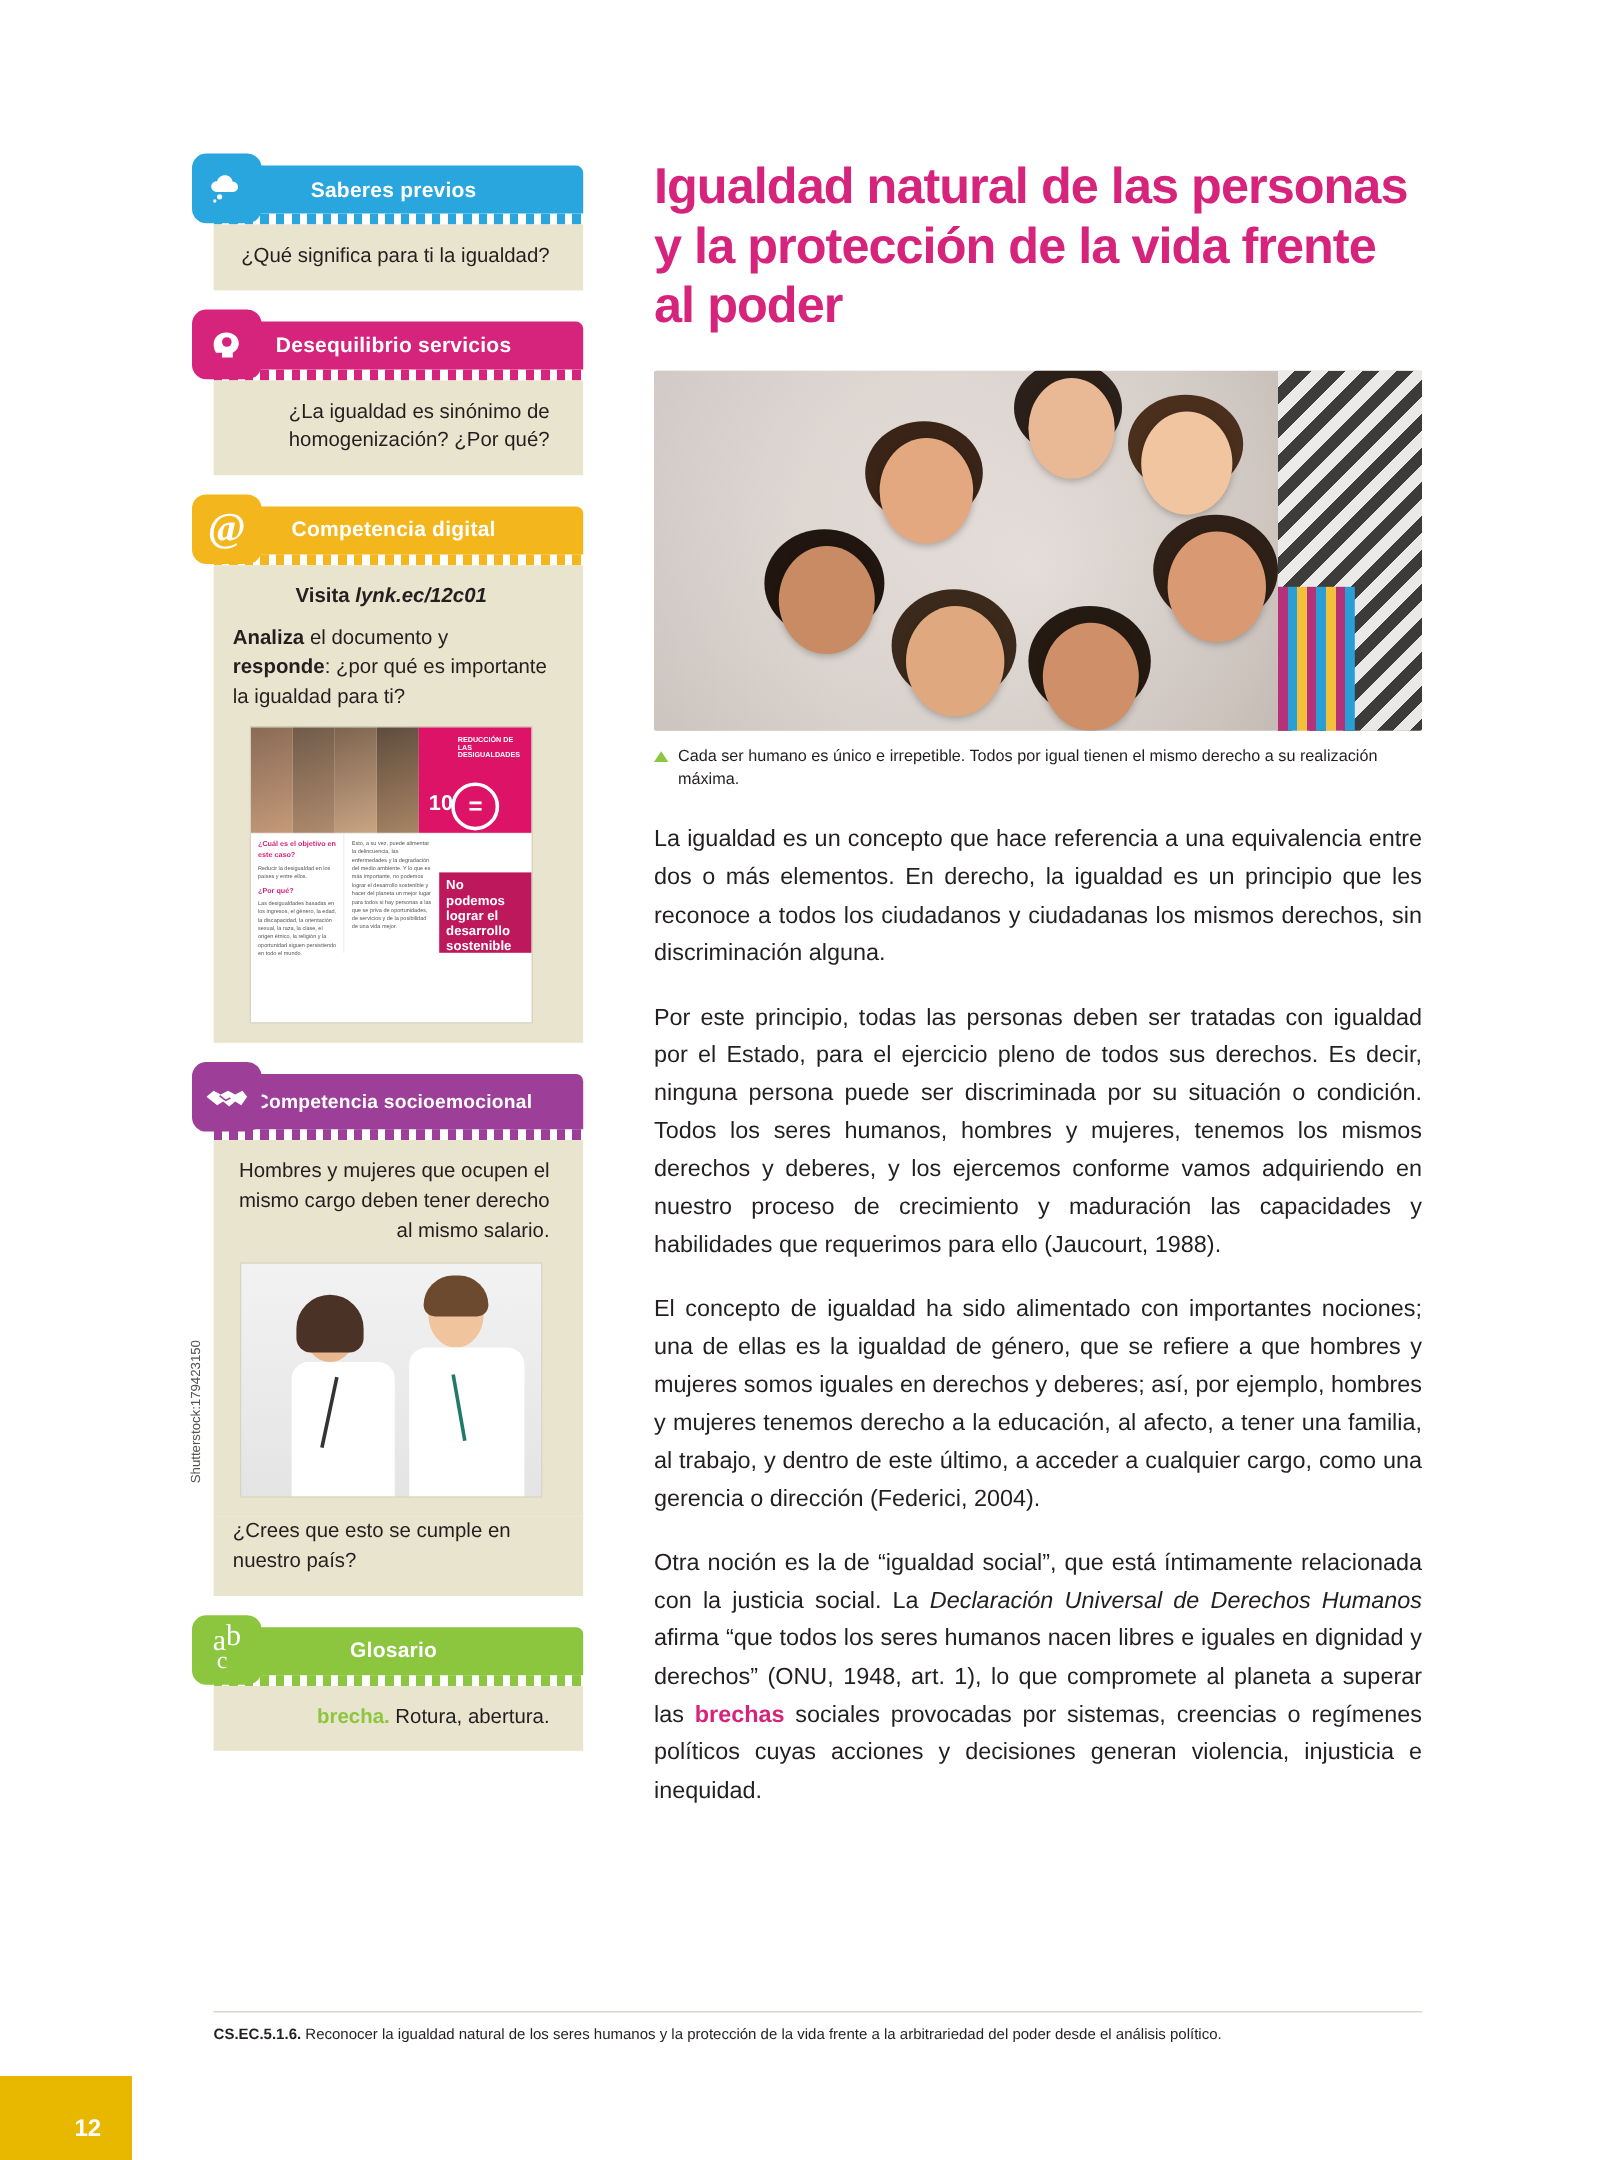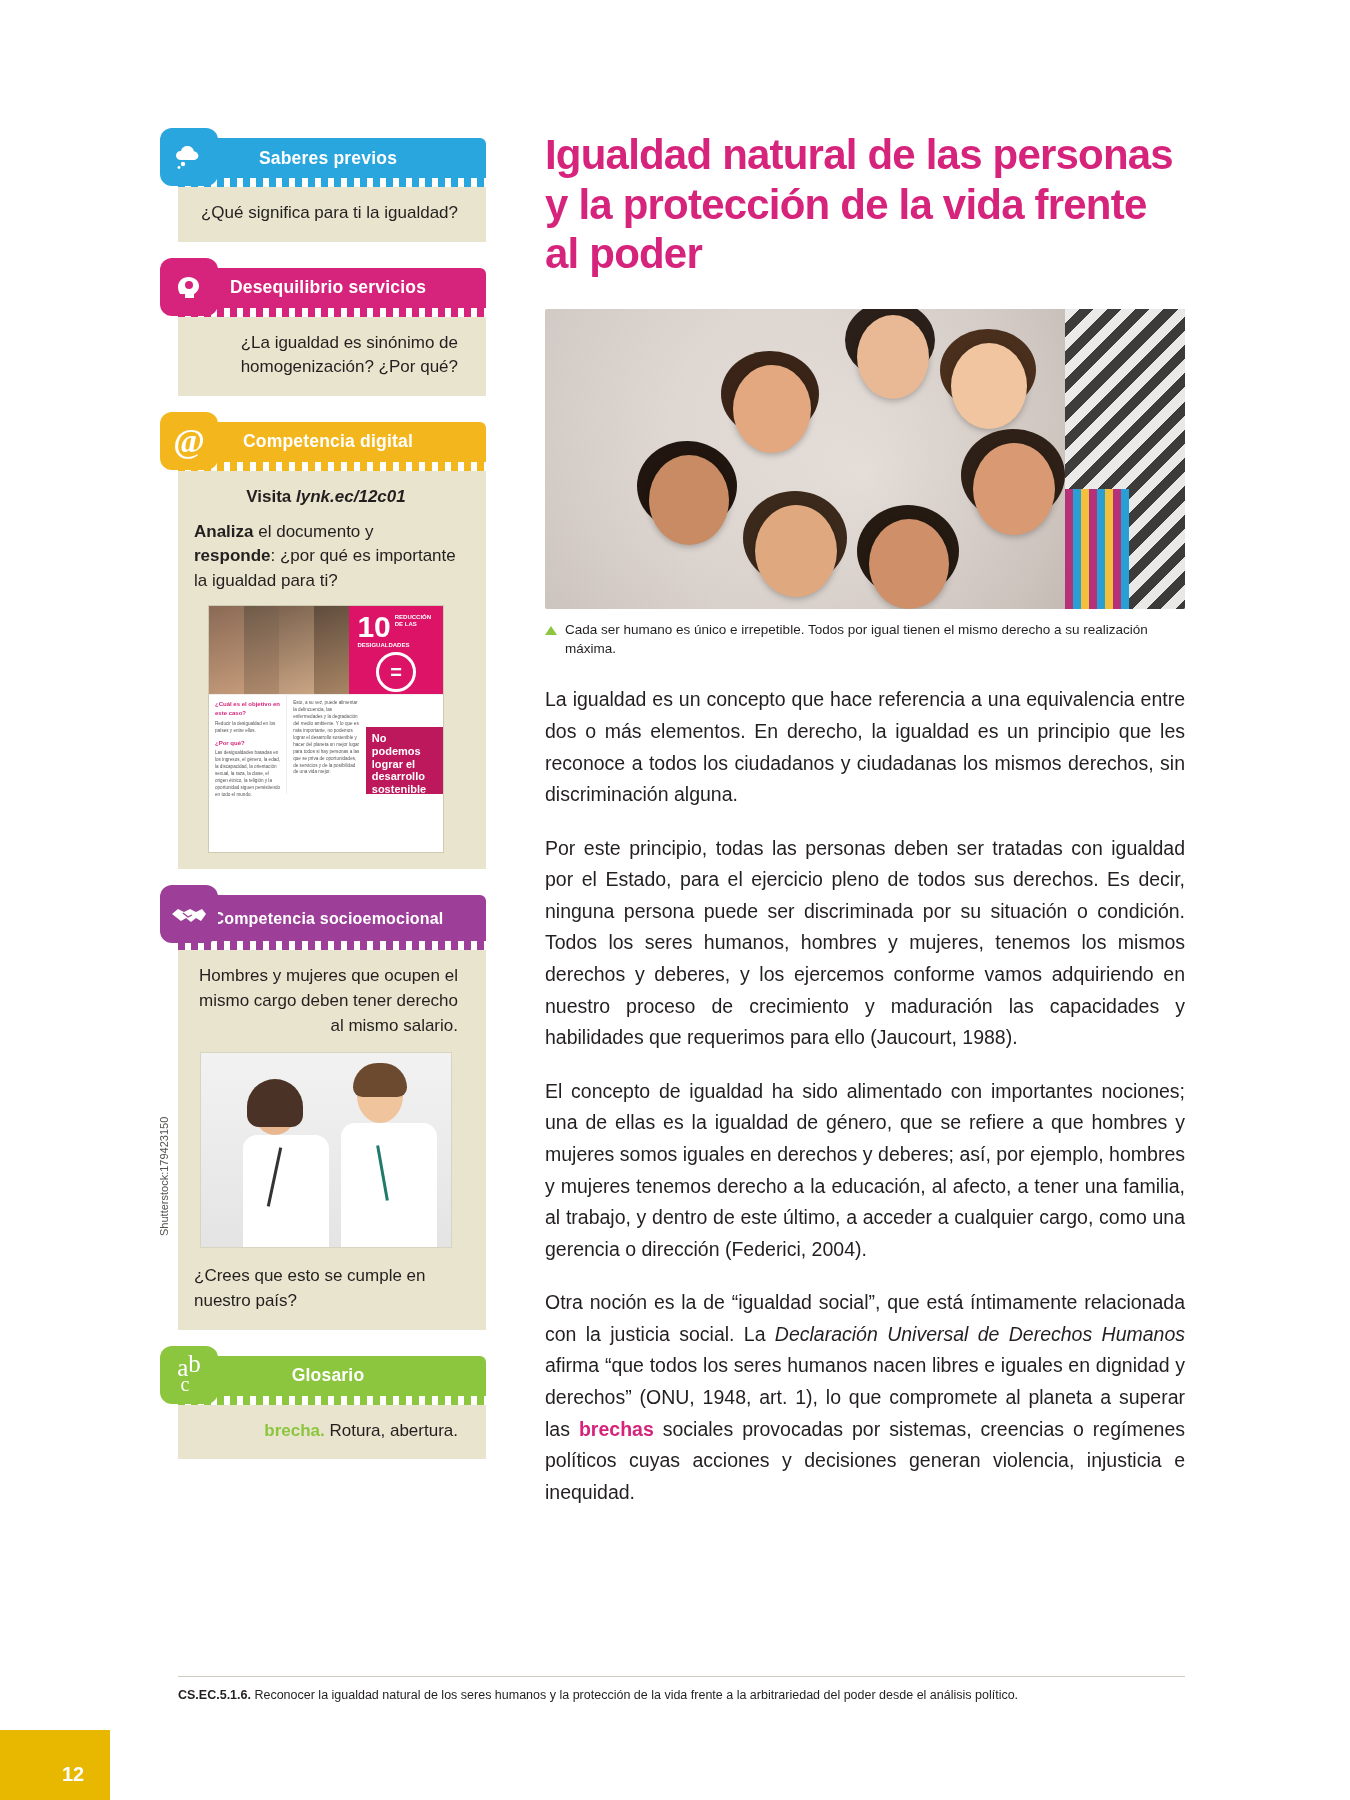--- a/index.html
+++ b/index.html
@@ -114,21 +114,21 @@
   .ig-photos { width: 60%; display: flex; }
   .ig-photos div { flex: 1; }
   .ig-p1 { background: linear-gradient(160deg,#8a6a55,#c49a7a); }
   .ig-p2 { background: linear-gradient(160deg,#6f5b4a,#b08b6d); }
   .ig-p3 { background: linear-gradient(160deg,#7d6450,#caa584); }
   .ig-p4 { background: linear-gradient(160deg,#5f4c3d,#a88564); }
   .ig-sdg {
     width: 40%; background: #dd1367; color: #fff;
     padding: 6px 6px 0 8px; position: relative;
   }
-  .ig-sdg .num { font-size: 30px; font-weight: bold; line-height: 1; float: left; margin-right: 4px;}
+  .ig-sdg .num { font-size: 18px; font-weight: bold; line-height: 1; float: left; margin-right: 4px; margin-top: 48px;}
   .ig-sdg .lbl { font-size: 6px; font-weight: bold; line-height: 1.05; padding-top: 2px; }
   .ig-sdg .eq {
     position: absolute; left: 50%; top: 46px; transform: translateX(-50%);
     width: 40px; height: 40px; border: 3px solid #fff; border-radius: 50%;
     display:flex; align-items:center; justify-content:center; font-size: 20px; font-weight: bold;
   }
   .ig-title {
     background: #fff; color: #d6237b; font-weight: bold;
     font-size: 17px; line-height: 1.05; padding: 8px 8px 6px 8px;
     letter-spacing: -.3px;

